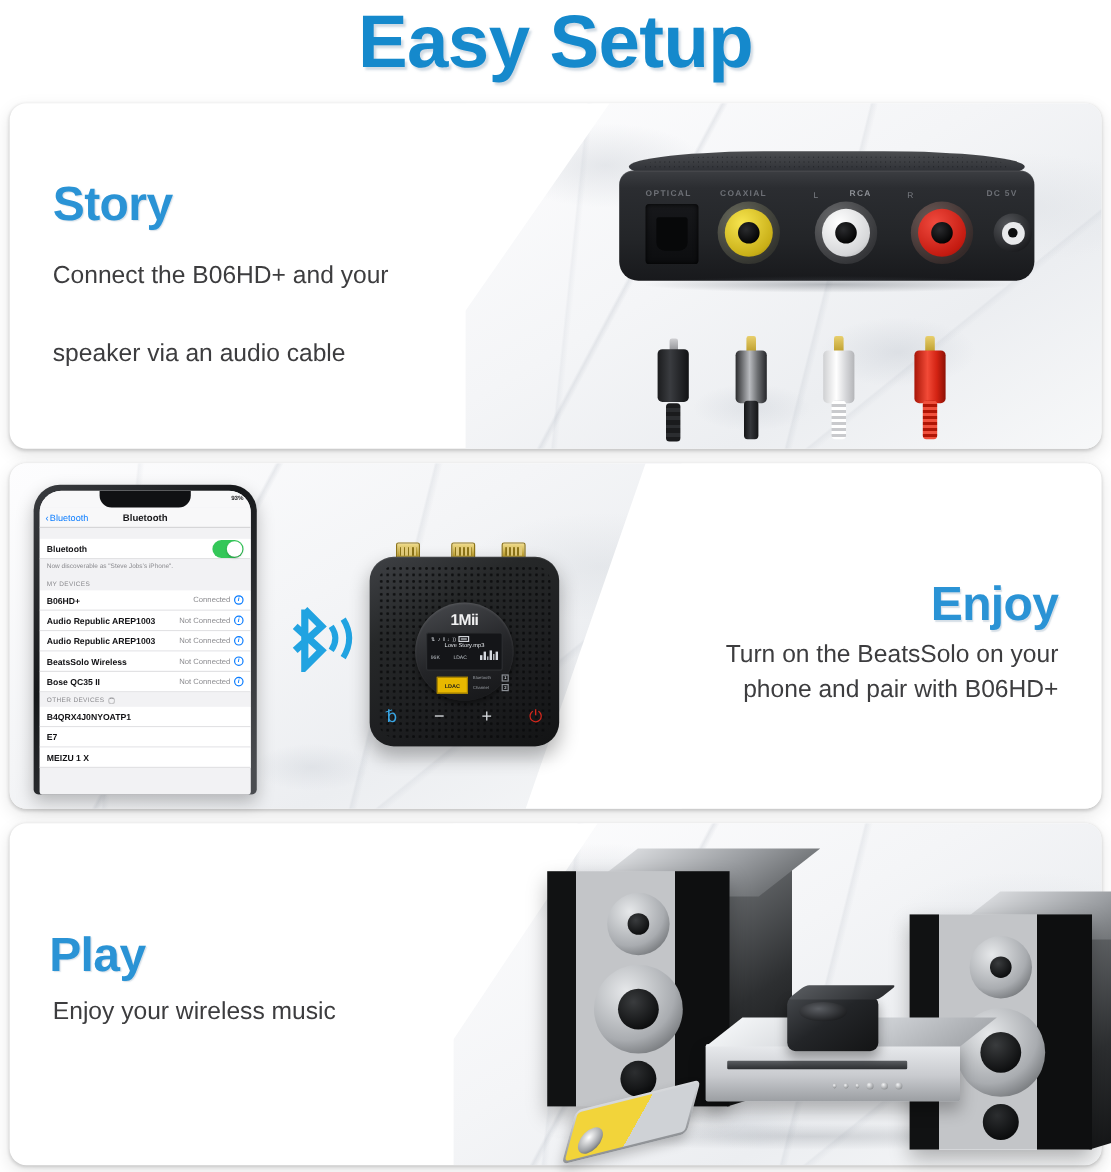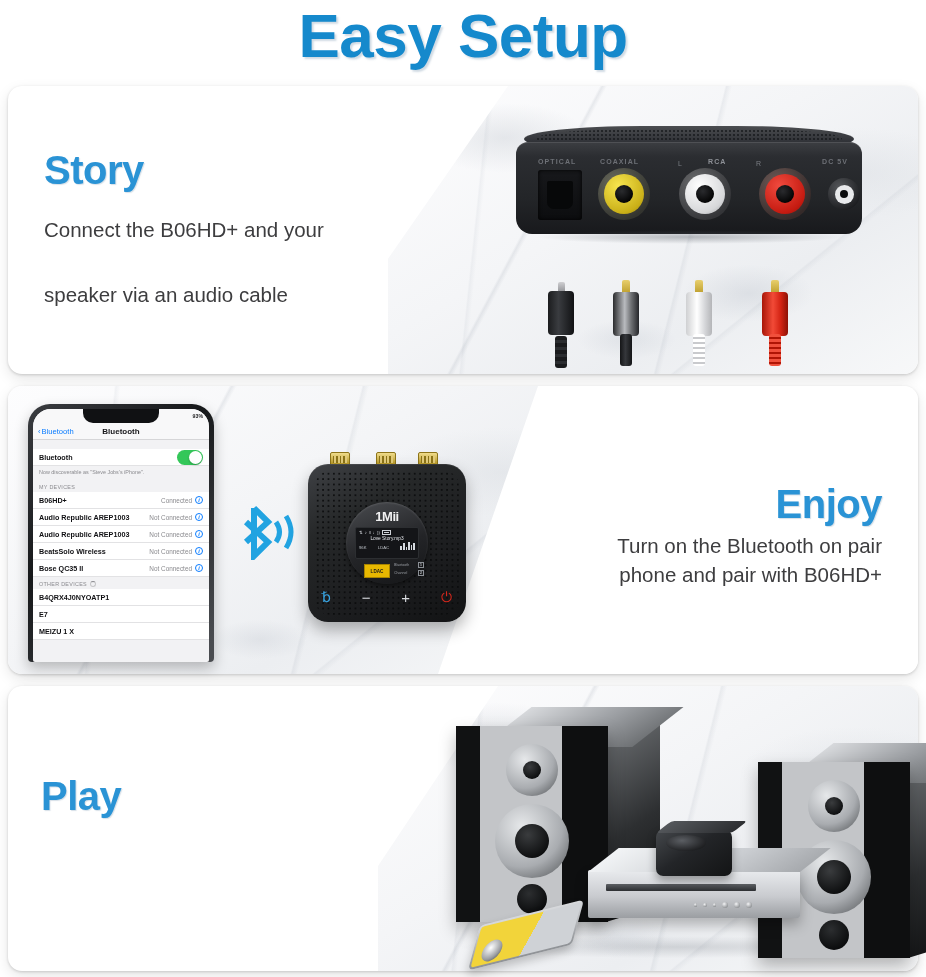--- a/index.html
+++ b/index.html
@@ -424,21 +424,21 @@
     <div class="tip"></div>
       <div class="barrel"></div>
       <div class="cable"></div>
     </div>
 
   <div class="panel" id="panel-pair">
     <div class="marble" style="left:0; width:560px;"></div>
     <div class="wedge" style="left:430px; width:480px; clip-path:polygon(100px 0, 480px 0, 480px 288px, 0 288px);"></div>
 
     <div class="step-head" style="right:36px; top:96px;">Enjoy</div>
-    <div class="step-sub" style="right:36px; top:145px; text-align:right;">Turn on the Bluetooth on pair</div>
+    <div class="step-sub" style="right:36px; top:145px; text-align:right;">Turn on the BeatsSolo on your</div>
     <div class="step-sub" style="right:36px; top:174px; text-align:right;">phone and pair with B06HD+</div>
   </div>
 
   <div class="phone">
     <div class="phone-screen">
       <div class="notch"></div>
       <div class="statusbar">
         <span></span>
         <span>93%</span>
       </div>
@@ -573,20 +573,21 @@
         <span class="pwr">⏻</span>
       </div>
     </div>
   </div>
 
   <div class="panel" id="panel-play">
     <div class="marble" style="left:370px; width:540px;"></div>
     <div class="wedge" style="left:300px; width:250px; clip-path:polygon(0 0, 190px 0, 0 285px);"></div>
 
     <div class="step-head" style="left:33px; top:88px;">Play</div>
+    <div class="step-sub" style="left:36px; top:142px;">Enjoy your wireless music</div>
   </div>
 
   <div class="stereo">
     <div class="floor-sh"></div>
 
     <div class="spk" id="spk-left">
       <div class="side"></div>
       <div class="topf"></div>
       <div class="front">
         <div class="drv" style="top:18px; width:52px; height:52px;">

